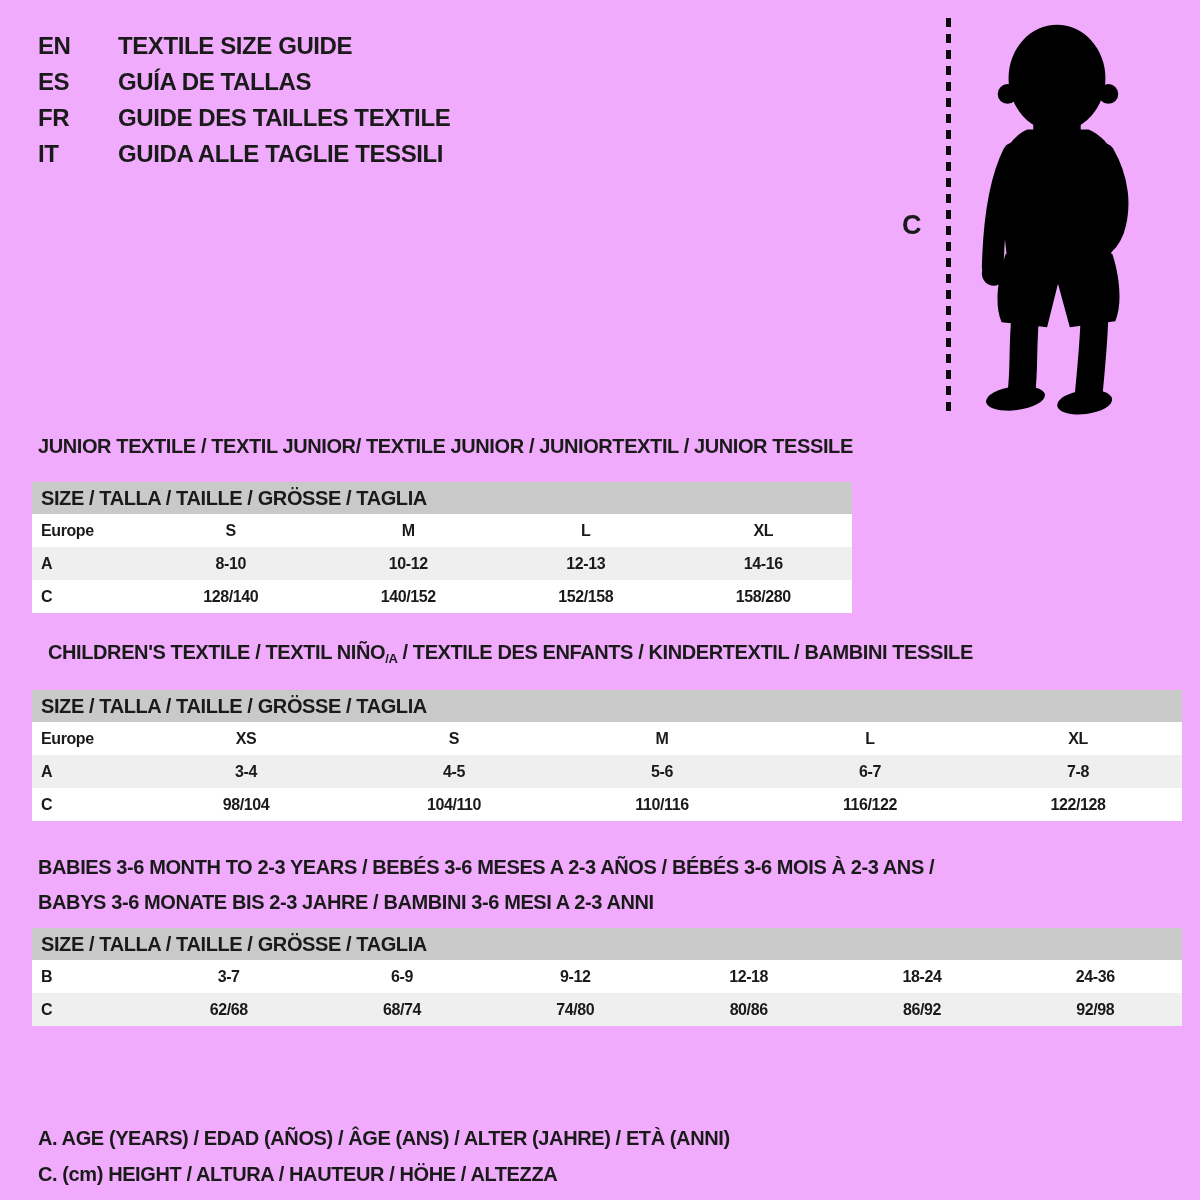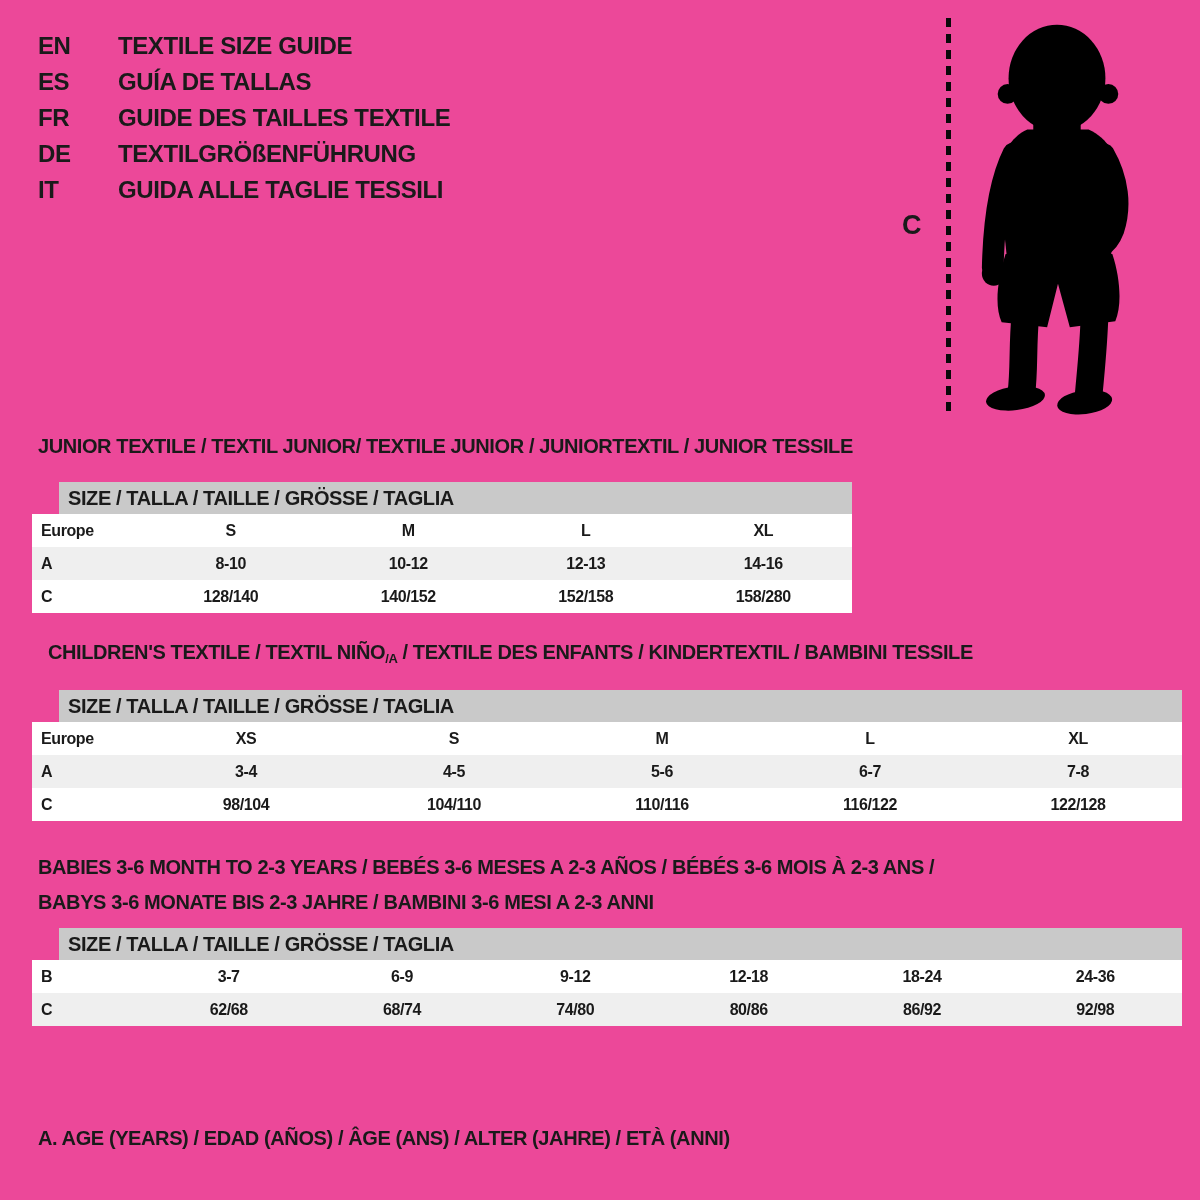--- a/index.html
+++ b/index.html
@@ -1,21 +1,21 @@
 <!DOCTYPE html>
 <html><head>
 <meta charset="utf-8">
 <style>
   * { margin: 0; padding: 0; box-sizing: border-box; }
   html, body { background: #ffffff; }
   .page {
     position: relative;
     width: 1200px;
     height: 1200px;
-    background: #ec4899;
+    background: #f0abfc;
     font-family: "Liberation Sans", sans-serif;
     color: #1a1a1a;
     font-stretch: condensed;
     letter-spacing: -0.4px;
     overflow: hidden;
   }
 
   
   .lang-block { position: absolute; left: 38px; top: 28px; }
   .lang-row { display: flex; height: 36px; align-items: center; font-size: 24px; font-weight: 700; }
@@ -33,21 +33,20 @@
   .section-title { position: absolute; font-size: 20px; font-weight: 700; line-height: 24px; }
   .sub-small { font-size: 13px; vertical-align: -4px; font-weight: 700; }
 
   
   .tbl { position: absolute; left: 32px; }
   .tbl-bar {
     height: 32px; line-height: 32px;
     background: #c9c9c9;
     font-size: 20px; font-weight: 700;
     padding-left: 9px;
-    margin-left: 27px;
   }
   .tbl-row { display: grid; height: 33px; align-items: center; font-size: 16px; font-weight: 700; background: #ffffff; }
   .tbl-row.alt { background: #efefef; }
   .g4 { grid-template-columns: 110px repeat(4, 1fr); }
   .g5 { grid-template-columns: 110px repeat(5, 1fr); }
   .g6 { grid-template-columns: 110px repeat(6, 1fr); }
   .cell-label { padding-left: 9px; text-align: left; }
   .cell-val { text-align: center; }
 
   
@@ -64,24 +63,20 @@
       <span class="lang-code">EN</span>
       <span>TEXTILE SIZE GUIDE</span>
     </div>
     <div class="lang-row">
       <span class="lang-code">ES</span>
       <span>GUÍA DE TALLAS</span>
     </div>
     <div class="lang-row">
       <span class="lang-code">FR</span>
       <span>GUIDE DES TAILLES TEXTILE</span>
-    </div>
-    <div class="lang-row">
-      <span class="lang-code">DE</span>
-      <span>TEXTILGRÖßENFÜHRUNG</span>
     </div>
     <div class="lang-row">
       <span class="lang-code">IT</span>
       <span>GUIDA ALLE TAGLIE TESSILI</span>
     </div>
   </div>
 
   <div class="measure-line"></div>
   <div class="measure-label">C</div>
   <svg class="baby-figure" width="168" height="405" viewBox="0 0 170 400" xmlns="http://www.w3.org/2000/svg">
@@ -188,15 +183,16 @@
       <span class="cell-val">68/74</span>
       <span class="cell-val">74/80</span>
       <span class="cell-val">80/86</span>
       <span class="cell-val">86/92</span>
       <span class="cell-val">92/98</span>
     </div>
   </div>
 
   <div class="notes-block">
     <div class="note-line">A. AGE (YEARS) / EDAD (AÑOS) / ÂGE (ANS) / ALTER (JAHRE) / ETÀ (ANNI)</div>
+    <div class="note-line">C. (cm) HEIGHT / ALTURA / HAUTEUR / HÖHE / ALTEZZA</div>
   </div>
 
 </div>
 
 </body></html>

